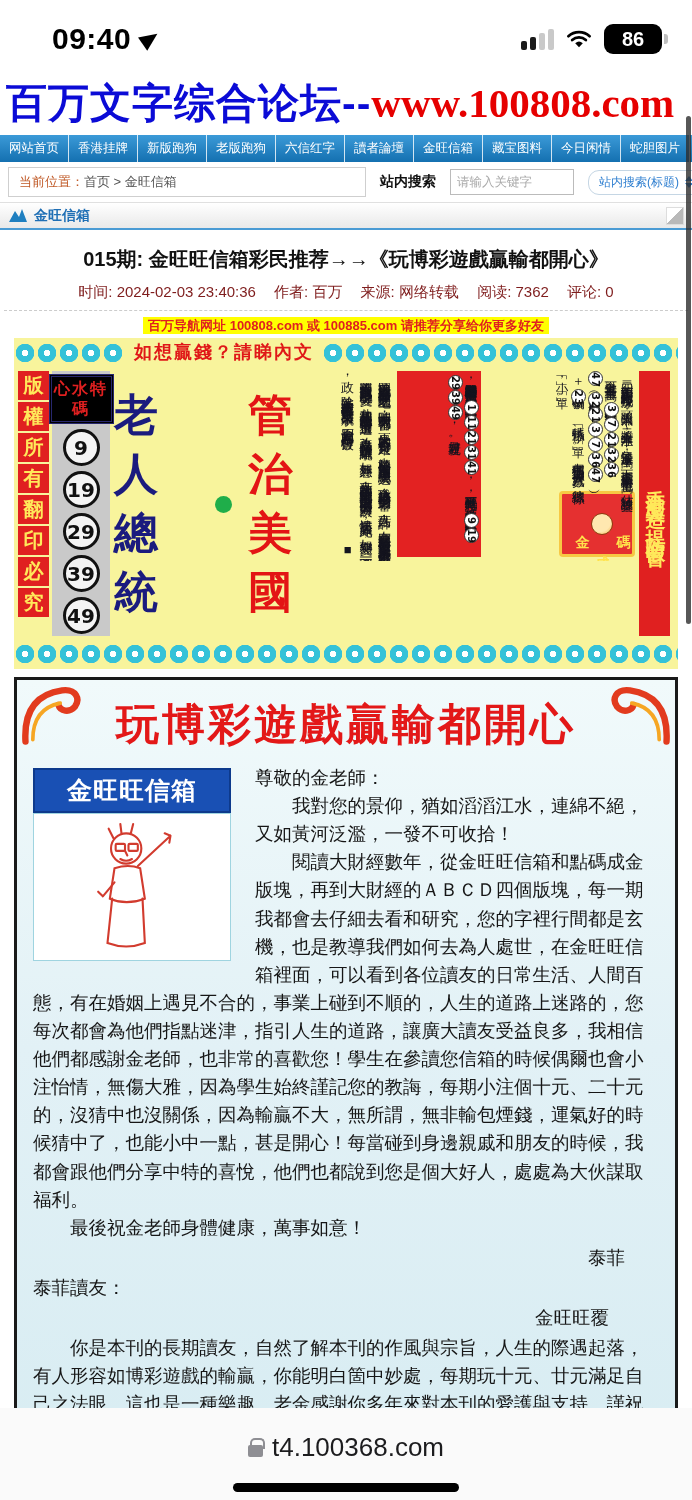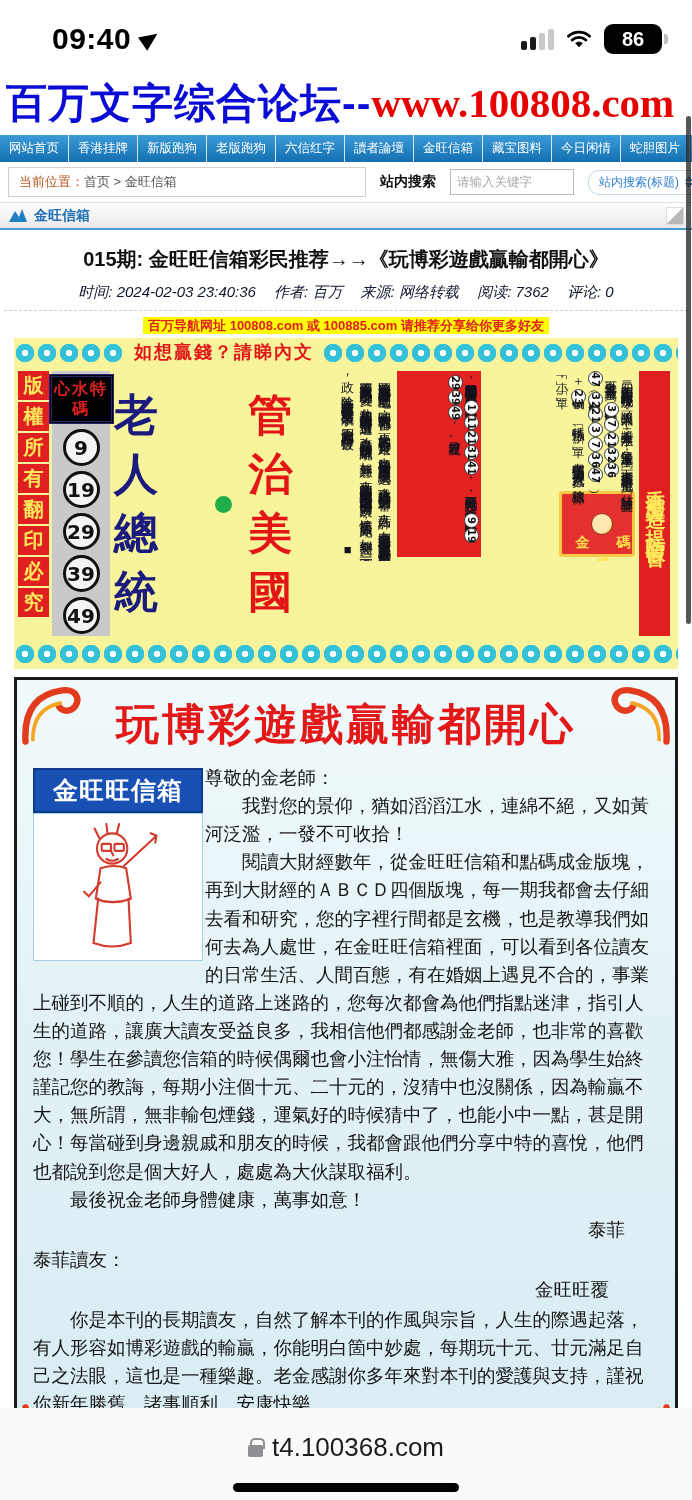--- a/index.html
+++ b/index.html
@@ -44,21 +44,21 @@
   .updown i:first-child { border-width:0 4px 5px 4px; border-color:transparent transparent #2f7fd0 transparent;}
   .updown i:last-child { border-width:5px 4px 0 4px; border-color:#2f7fd0 transparent transparent transparent;}
   
   .section-bar { height:28px; background:linear-gradient(#ffffff,#e9e9e9); border-top:1px solid #e0e0e0;
     border-bottom:2px solid #4a9bd4; display:flex; align-items:center; padding:0 8px; gap:6px;}
   .section-title { color:#1f6fb5; font-size:14px; font-weight:bold;}
   .page-curl { margin-left:auto; width:18px; height:18px;
     background:linear-gradient(135deg,#ffffff 50%,#b9b9b9 50%); border:1px solid #ddd;}
   
   .art-title { text-align:center; font-size:20px; font-weight:bold; color:#111; margin:16px 10px 10px;}
-  .art-meta { text-align:center; font-size:15px; color:#0f172a; margin-bottom:8px;font-style:italic;}
+  .art-meta { text-align:center; font-size:15px; color:#7f1d1d; margin-bottom:8px;}
   .art-meta span { margin:0 7px; }
   .meta-divider { border-bottom:1px dashed #ccc; margin:0 4px;}
   .notice-row { text-align:center; margin:5px 16px 3px;}
   .notice { background:#ffff00; color:#e02020; font-size:13px; font-weight:bold; padding:1px 5px;}
   
   .tip-sheet { margin:2px 14px 8px; background:#f8f49c; }
   .chain { height:30px; background-color:#f8f49c; position:relative;
     background-image:radial-gradient(circle 9px at 11px 15px, #ffffff 0 3.5px, #35c2d8 3.5px 9px, transparent 9.5px);
     background-size:22px 30px; background-repeat:repeat-x;}
   .chain-label { position:absolute; left:88px; top:2px; background:#f8f49c; color:#e01818;
@@ -111,21 +111,21 @@
   
   .letter { margin:8px 14px 0; border:3px solid #1a1a1a; position:relative;
     background:linear-gradient(180deg,#f1fafb 0%,#e2f1f6 45%,#d7ecf2 100%); padding:8px 16px 8px;}
   .corner { position:absolute; width:64px; height:64px; }
   .corner.tl { top:3px; left:3px; }
   .corner.tr { top:3px; right:3px; transform:scaleX(-1); }
   .corner.bl { bottom:3px; left:3px; transform:scaleY(-1); }
   .corner.br { bottom:3px; right:3px; transform:rotate(180deg); }
   .letter-title { text-align:center; color:#e31818; font-size:43px; font-weight:bold;
     font-family:"Liberation Serif",serif; letter-spacing:3px; margin:8px 40px 10px;}
-  .badge { float:left; width:170px; margin:4px 2px 4px 0;}
+  .badge { float:left; width:198px; margin:4px 24px 4px 0;}
   .badge-head { background:#1950b4; border:2px solid #0d3a8c; color:#fff; font-size:25px; font-weight:bold;
     text-align:center; padding:4px 0; letter-spacing:1px;}
   .badge-art { border:1px solid #9fd4e0; background:#fff; height:148px; display:flex;
     align-items:center; justify-content:center;}
   .letter-body { font-family:"Liberation Serif",serif; font-size:18.5px; line-height:1.52; color:#161616;}
   .letter-p { text-indent:2em; }
   .salutation { text-indent:0; }
   .signoff { text-align:right; padding-right:34px; margin:2px 0;}
   .reply-sign { text-align:right; padding-right:50px; margin:2px 0;}
   .note { clear:both; text-align:center; color:#e31818; font-weight:bold; font-size:21px;

